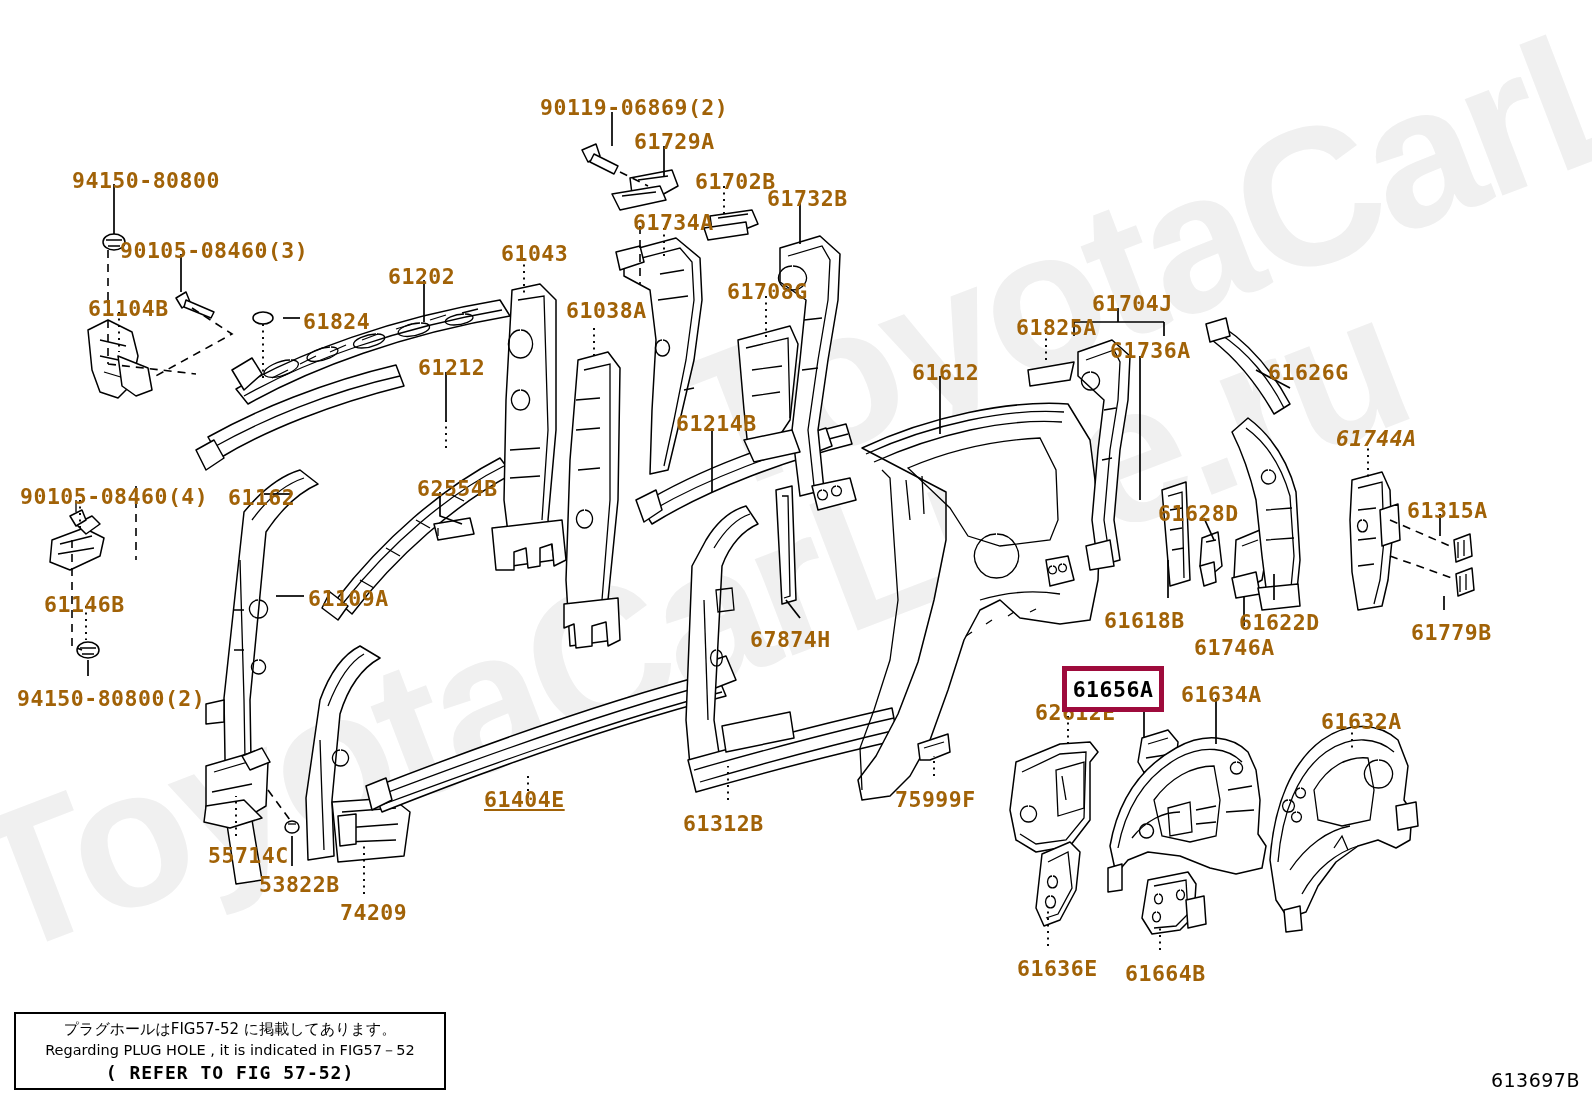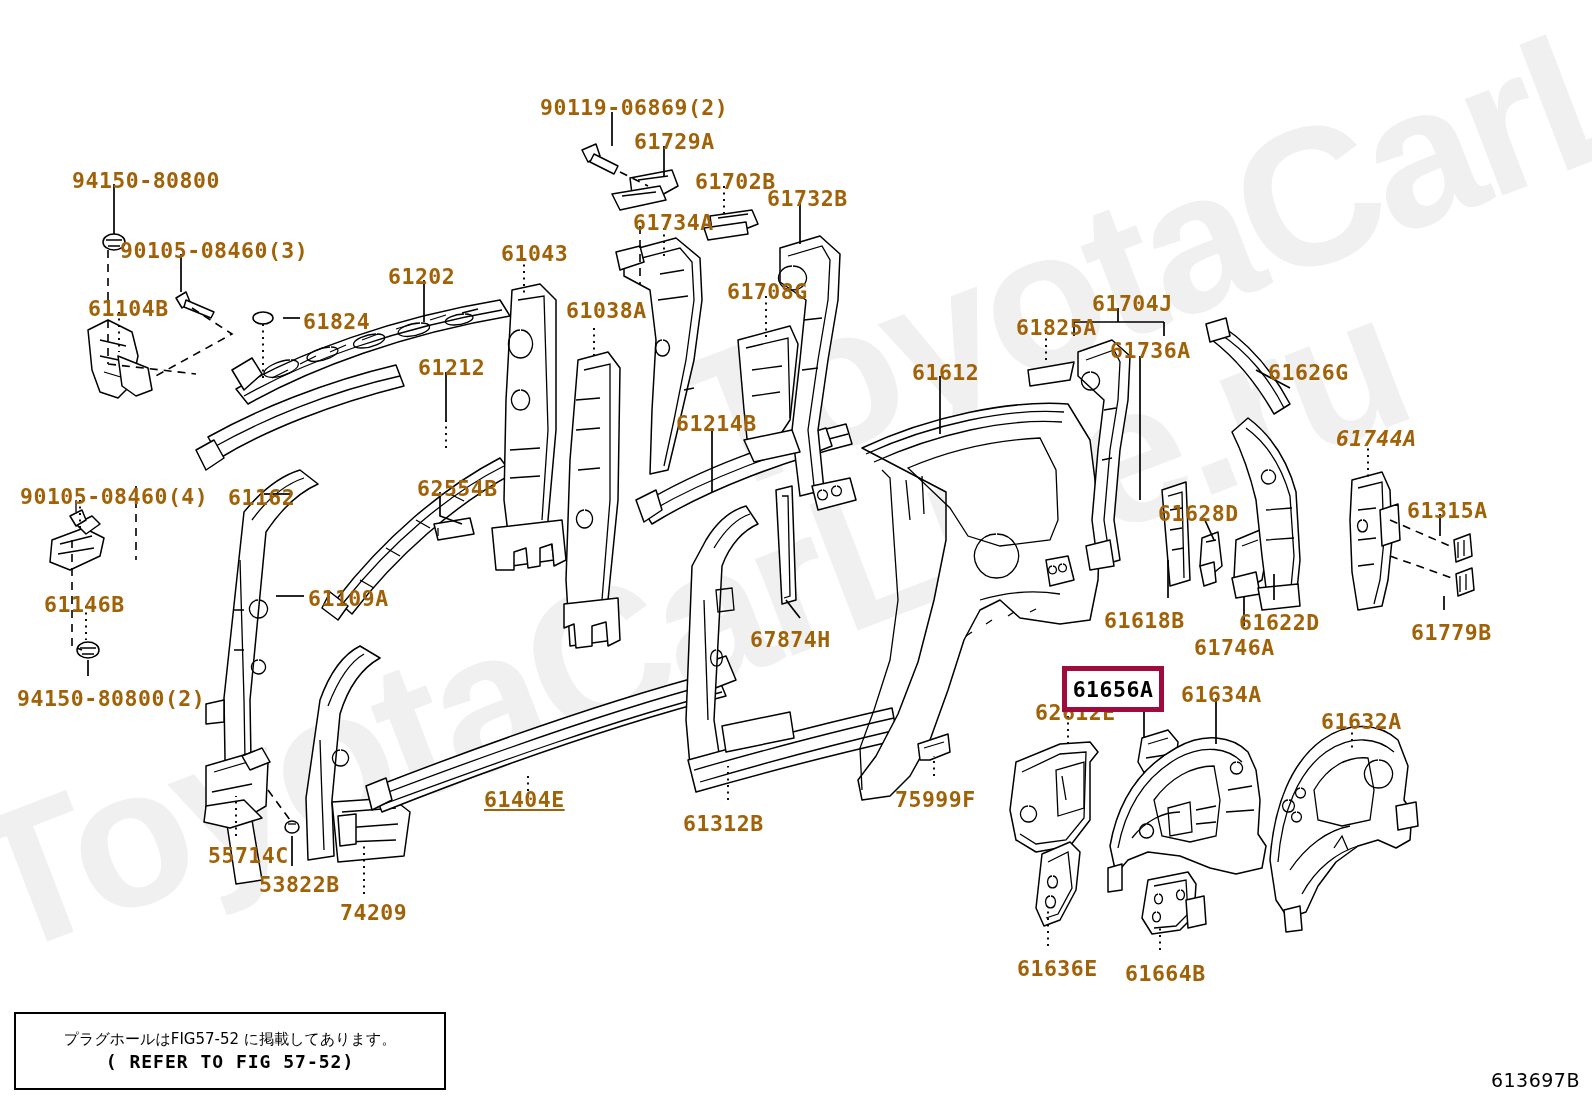--- a/index.html
+++ b/index.html
@@ -514,17 +514,18 @@
       <div class="lbl" style="left: 1017px; top: 958px;">61636E</div>
       <div class="lbl" style="left: 1125px; top: 963px;">61664B</div>
     </div>
 
   <div class="hl" id="hl-box" style="left: 1062px; top: 666px; width: 92px; height: 36px; border-color: rgb(158, 11, 60);">
     <span>61656A</span>
   </div>
 
   <div id="note">
     <div class="n1">プラグホールはFIG57‐52 に掲載してあります。</div>
+    <div class="n2">Regarding  PLUG HOLE , it is  indicated  in  FIG57－52</div>
     <div class="n3">( REFER TO FIG 57-52)</div>
   </div>
 
   <div id="figcode">613697B</div>
 </div>
 
 </body></html>

